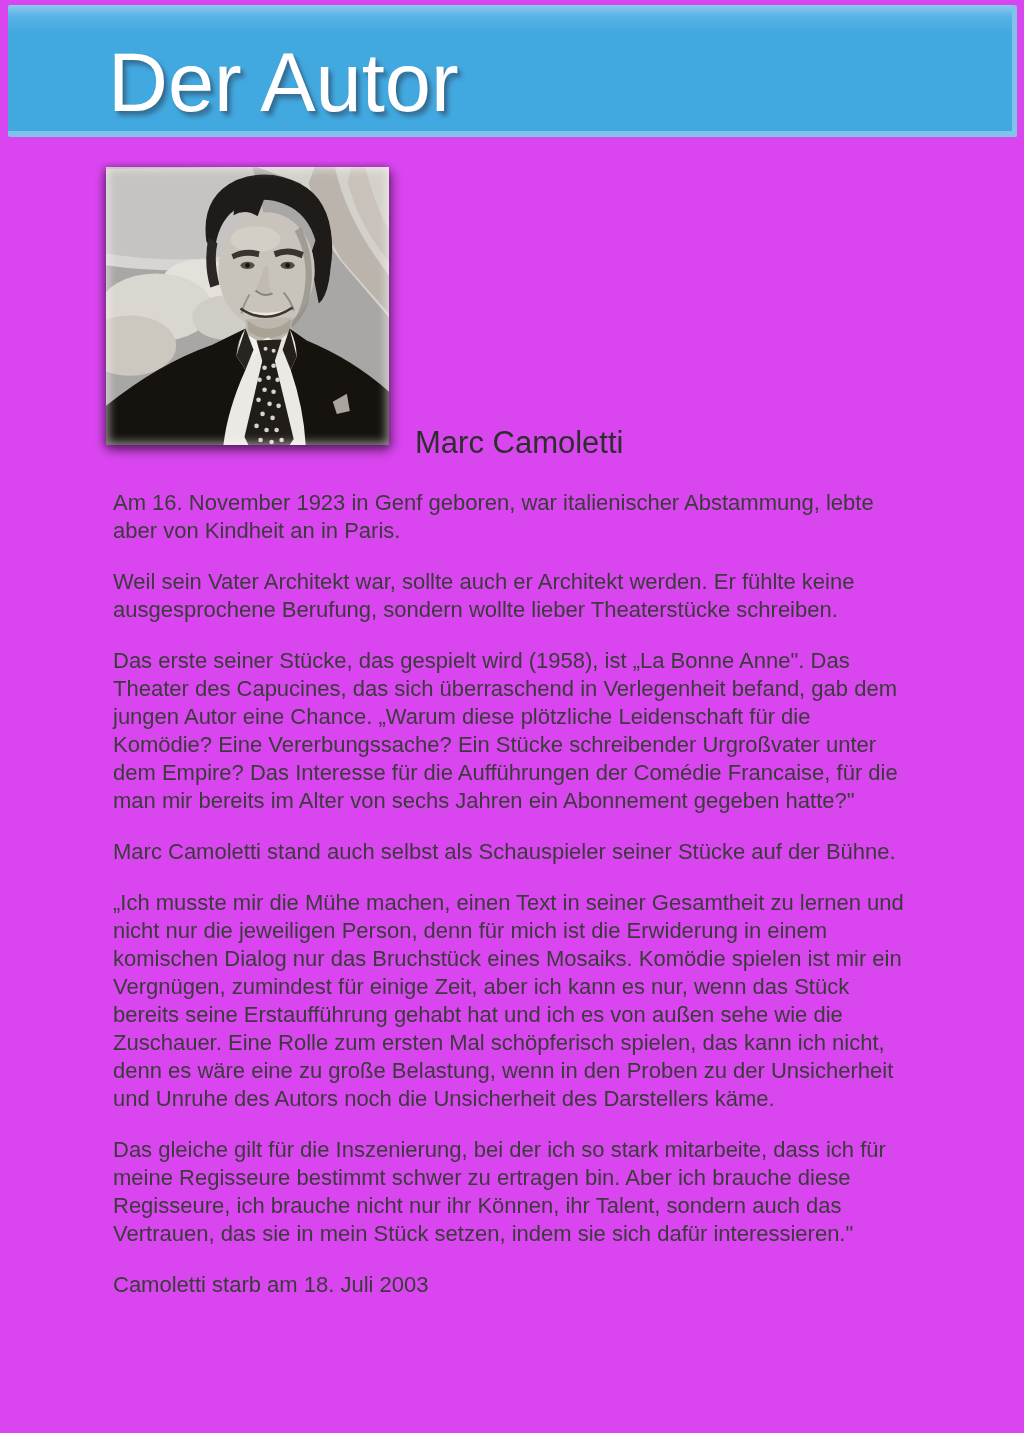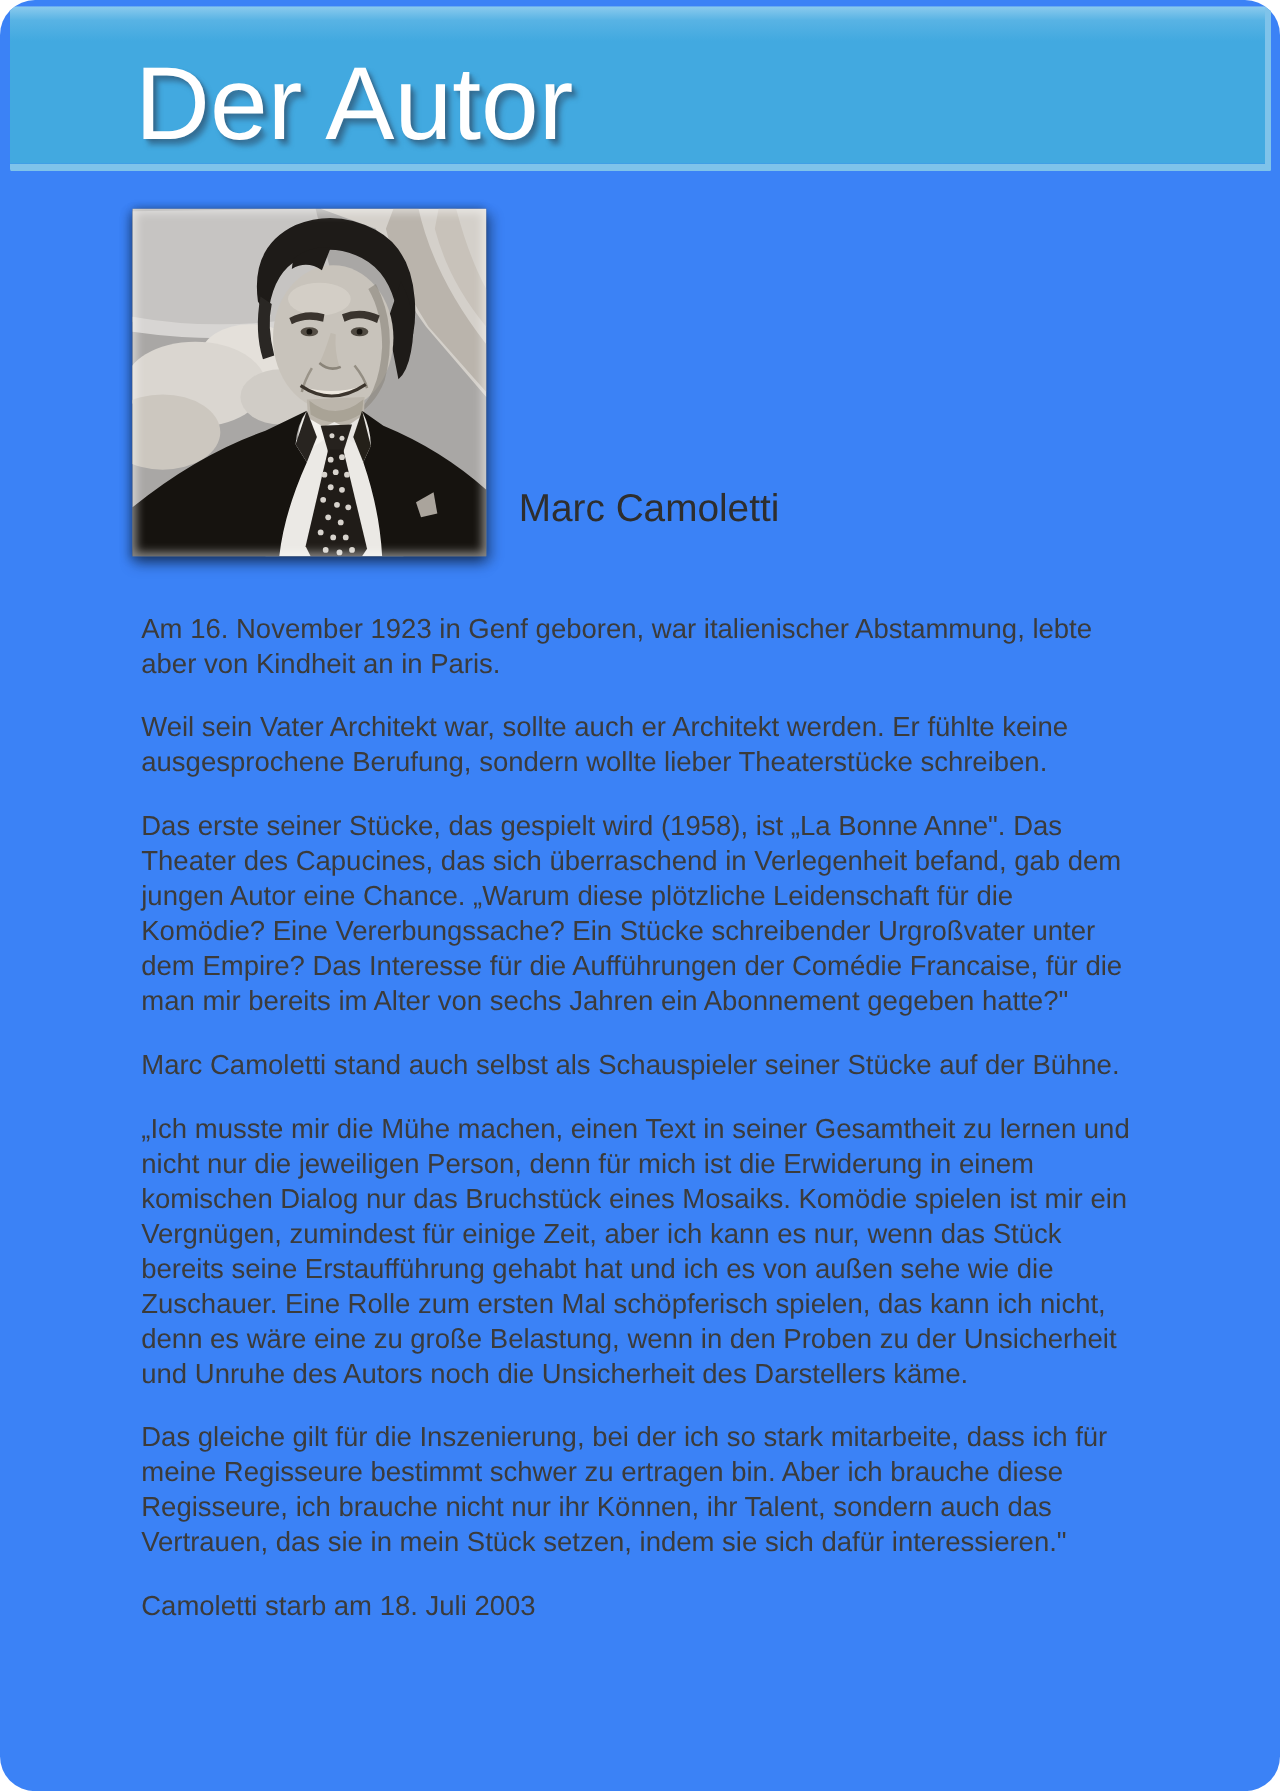--- a/index.html
+++ b/index.html
@@ -1,24 +1,23 @@
 <!DOCTYPE html>
 <html lang="de" style="--header_blue: #42A9E0; --header_blue_light: #7FC3EA; --title_text: #FFFFFF; --body_text: #3B3B3B;"><head>
 <meta charset="utf-8">
 <title>Der Autor</title>
 <style>
   html, body { margin: 0; padding: 0; background: #ffffff; }
   .page {
     position: relative;
     width: 1024px;
     height: 1433px;
-    background: #3b82f6;
+    background: #d946ef;
     overflow: hidden;
     font-family: "Liberation Sans", "DejaVu Sans", sans-serif;
-    border-radius: 28px;
   }
 
   
   .header-band {
     position: absolute;
     left: 8px; top: 5px;
     width: 1009px; height: 132px;
     box-sizing: border-box;
     background: linear-gradient(180deg,
       #8ccbee 0%,
@@ -55,21 +54,21 @@
   .photo-frame svg { display: block; width: 100%; height: 100%; filter: blur(0.4px); }
   .photo-frame::after {
     content: "";
     position: absolute; inset: 0;
     box-shadow: inset 0 0 8px 3px rgba(255,255,255,0.5);
     pointer-events: none;
   }
 
   .photo-caption {
     position: absolute;
-    left: 415px; top: 387px;
+    left: 415px; top: 423px;
     font-size: 31px;
     line-height: 40px;
     color: #2e2e2e;
     white-space: nowrap;
   }
 
   
   .article {
     position: absolute;
     left: 113px; top: 489px;

